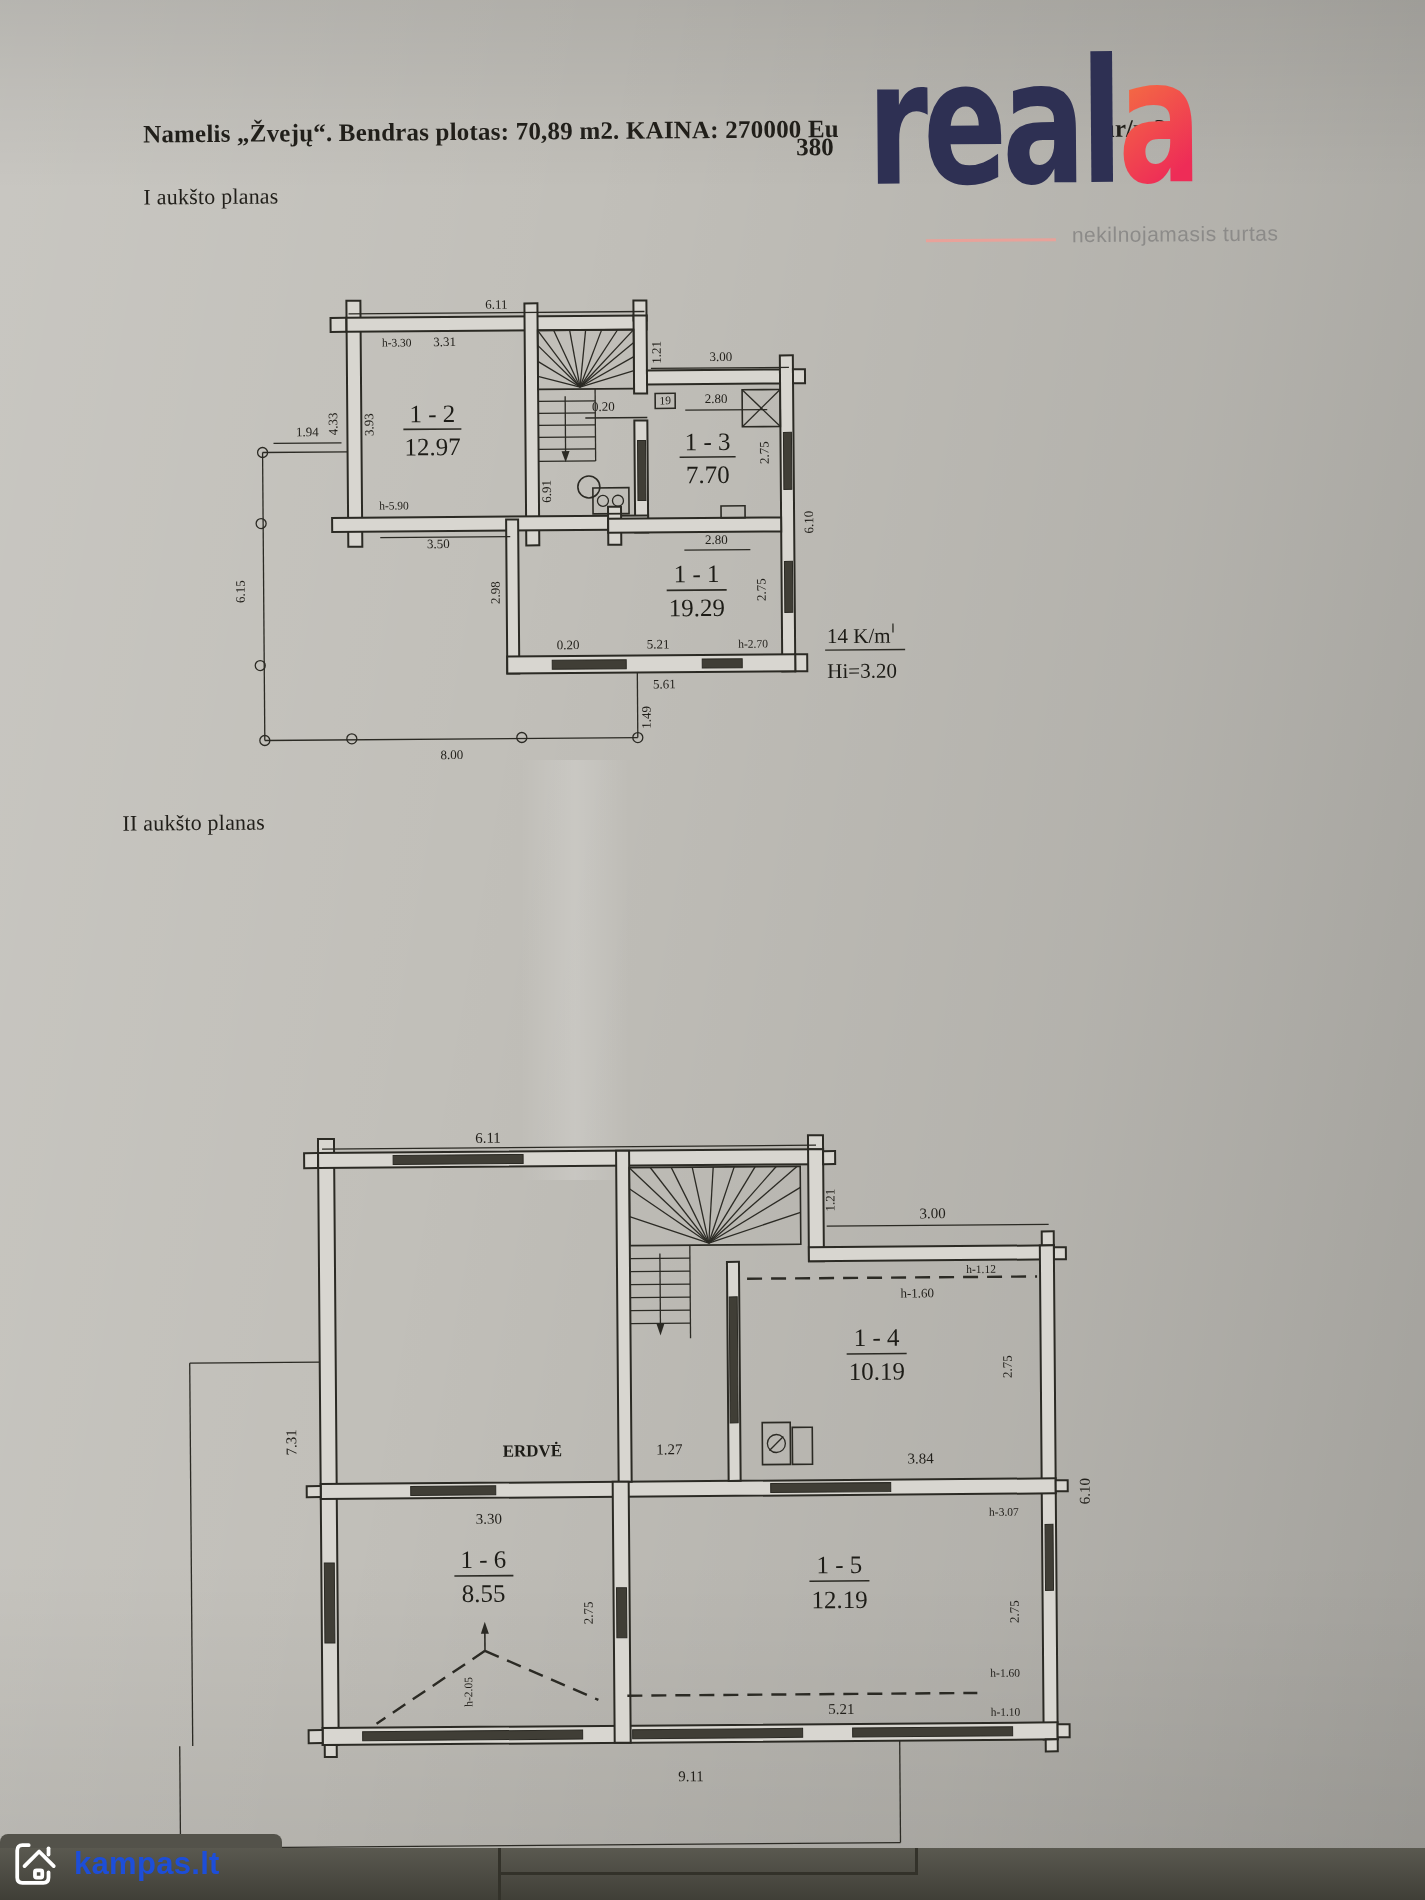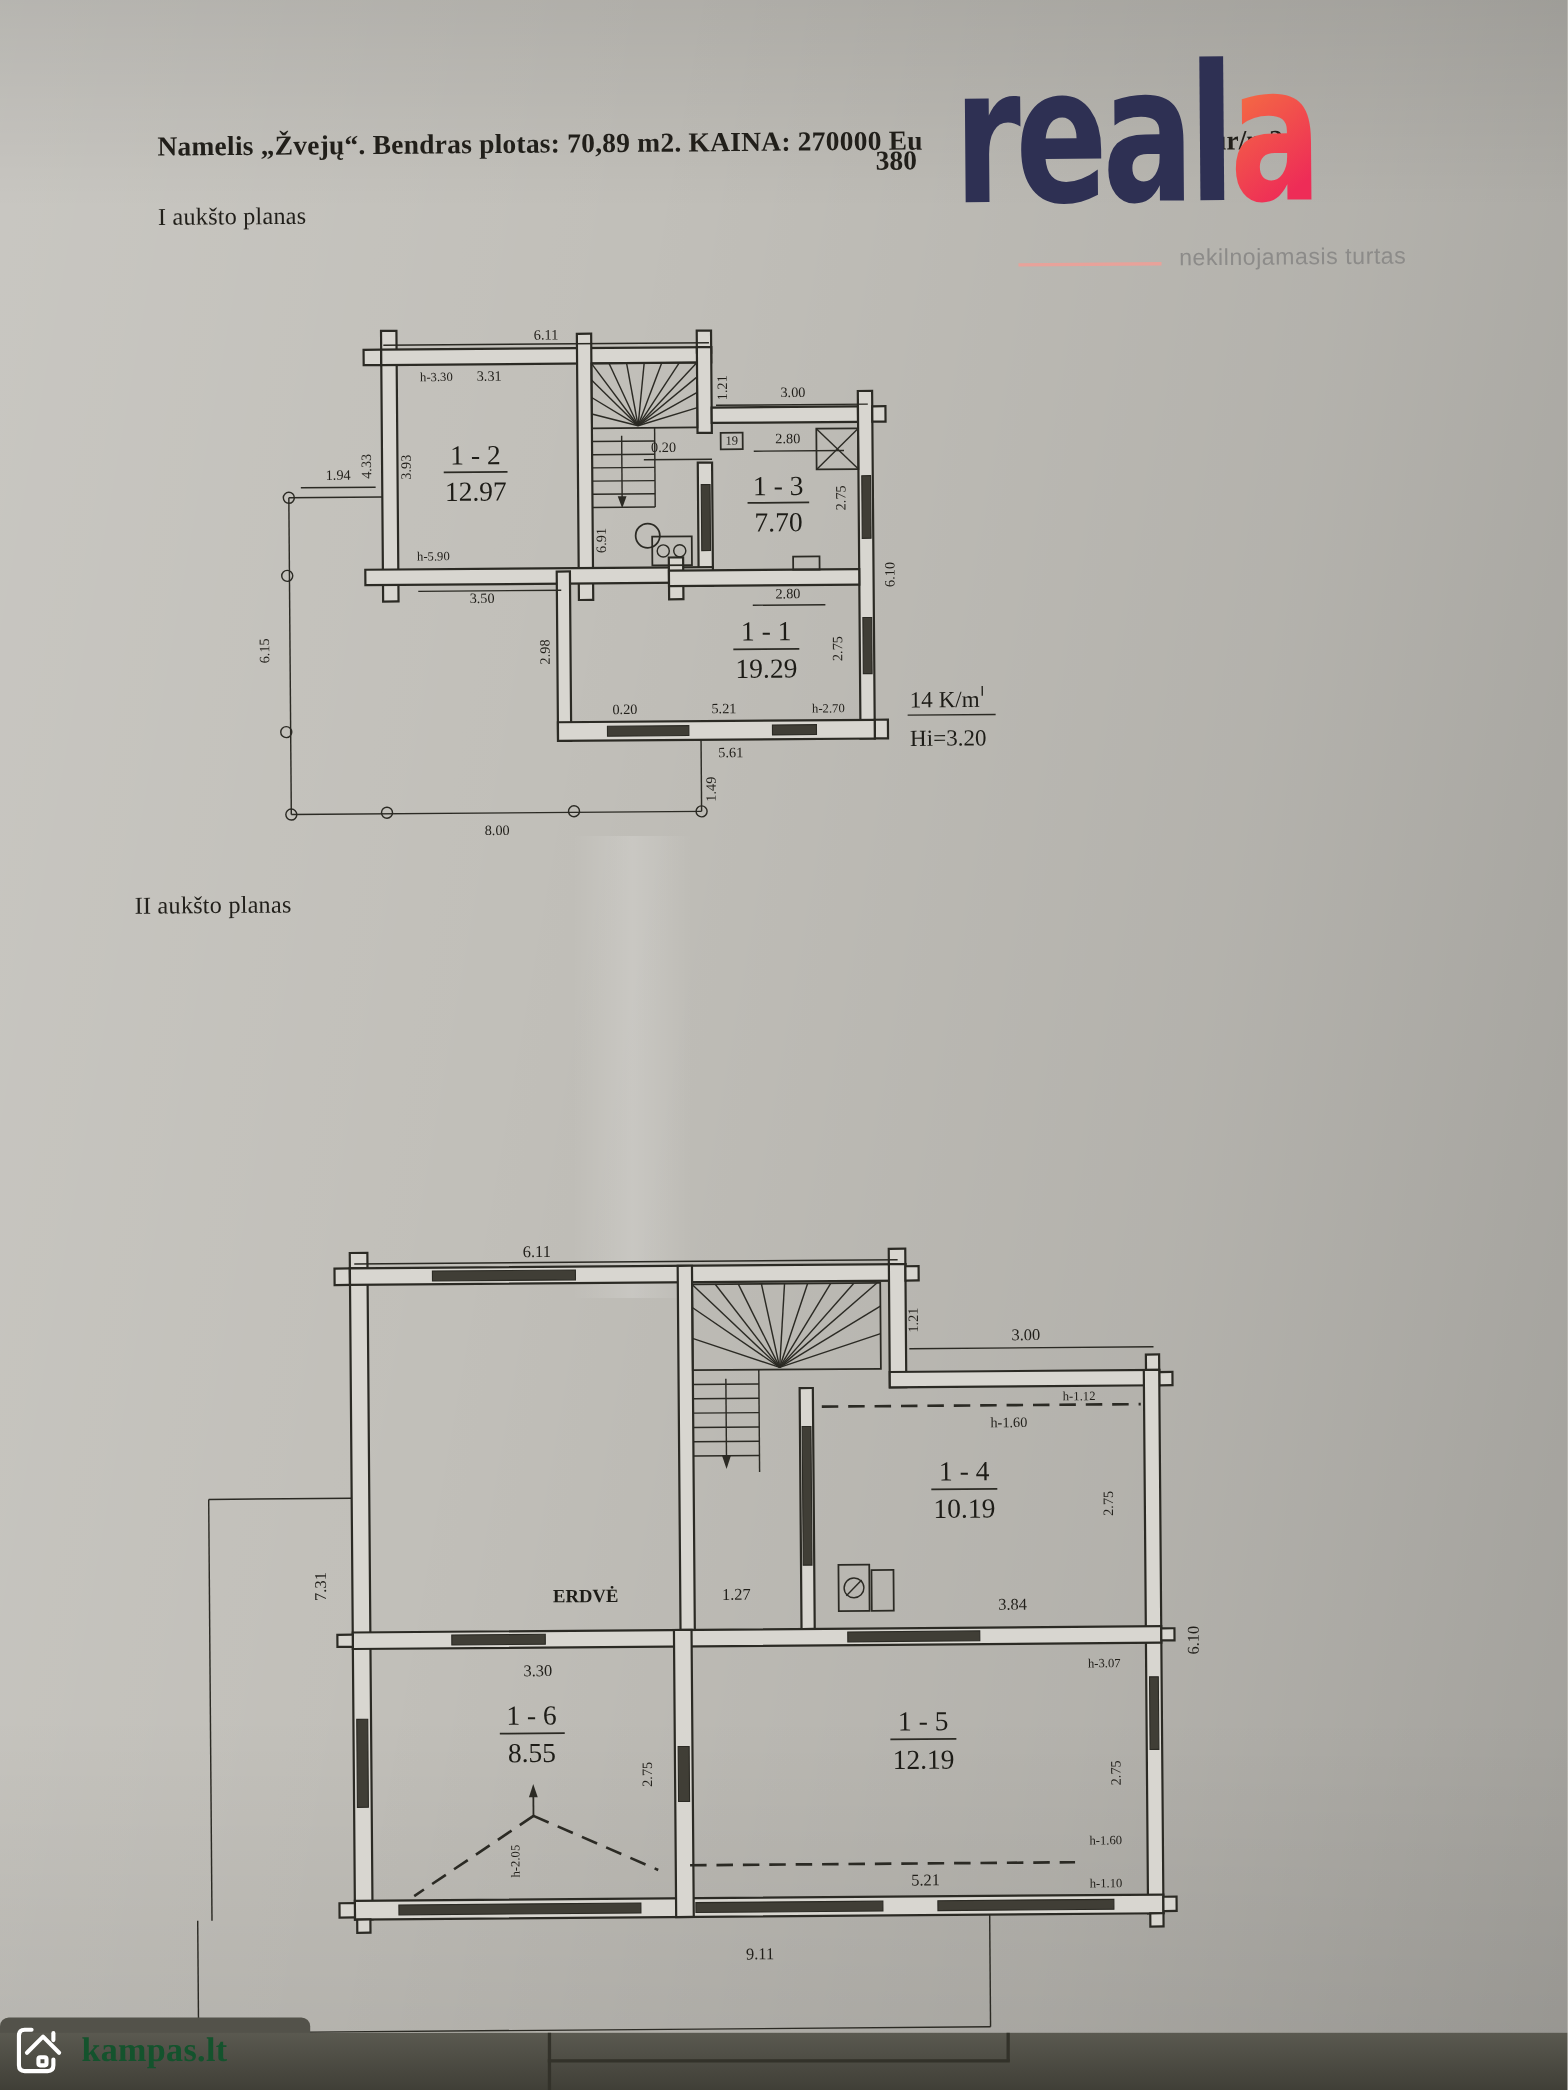--- a/index.html
+++ b/index.html
@@ -47,21 +47,21 @@
   svg .erd{font:600 17px "Liberation Serif",serif;fill:#1d1c17;text-anchor:middle;}
 
   .floor-strip{position:absolute;left:0;top:1848px;width:1425px;height:52px;z-index:5;
     background:linear-gradient(180deg,#5a5950,#403f37);}
   .floor-blob{position:absolute;left:0;top:1834px;width:282px;height:66px;z-index:5;
     background:#53524a;border-radius:8px 8px 0 0;}
   .grout-v1{position:absolute;left:498px;top:1848px;width:3px;height:52px;background:#33322a;z-index:6;}
   .grout-h1{position:absolute;left:498px;top:1872px;width:420px;height:3px;background:#33322a;z-index:6;}
   .grout-v2{position:absolute;left:915px;top:1848px;width:3px;height:26px;background:#33322a;z-index:6;}
   .kampas{position:absolute;left:12px;top:1840px;z-index:7;display:flex;align-items:center;}
-  .kampas-text{margin-left:14px;color:#14532d;font-family:Liberation Serif, serif;
+  .kampas-text{margin-left:14px;color:#1d4ed8;font-family:Liberation Sans, sans-serif;
     font-weight:bold;font-size:31px;letter-spacing:.3px;}
 </style>
 </head>
 <body>
 
 <div class="shade1"></div>
 <div class="shade2"></div>
 <div class="crease"></div>
 
 <div id="content">

